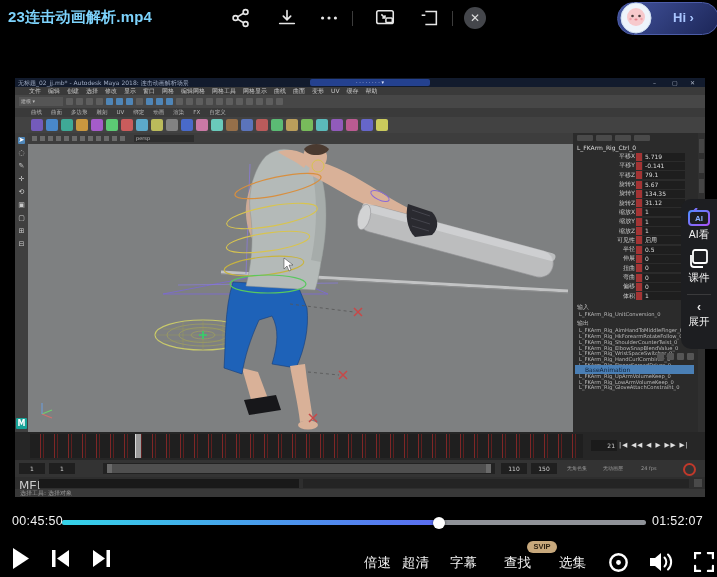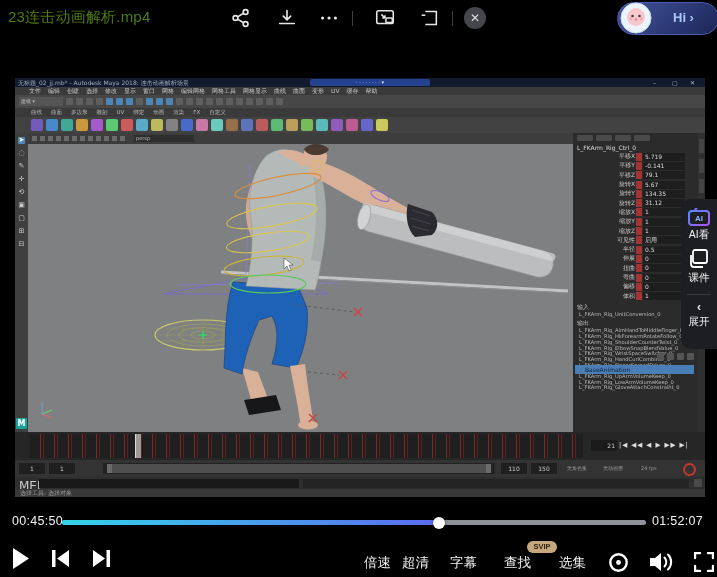--- a/index.html
+++ b/index.html
@@ -1,19 +1,19 @@
 <!DOCTYPE html>
 <html style="--accent1: #35d3e8; --accent2: #5b6cf0; --rest: #8f9298; --export: #171c4d; --svip: #c7a87c; --viewport: #7e8081; --keyframe: #7e2727; --layer: #4a7fb5; --skin: #d9b198; --shirt: #b4bab8; --pants: #1e62b8; --cylinder: #bcbdbe;"><head>
 <meta charset="utf-8">
 <style>
   html,body{margin:0;padding:0;background:#000;width:717px;height:577px;overflow:hidden;
     font-family:"Liberation Sans","DejaVu Sans",sans-serif;-webkit-font-smoothing:antialiased;}
   
   #topbar{position:absolute;left:0;top:0;width:717px;height:36px;background:#000;}
-  .vtitle{position:absolute;left:8px;top:8px;color:#4d7c0f;font-size:15px;font-weight:400;letter-spacing:.2px;}
+  .vtitle{position:absolute;left:8px;top:8px;color:#7dd3fc;font-size:15px;font-weight:700;letter-spacing:.2px;}
   .tico{position:absolute;top:7px;width:22px;height:22px;color:#e6e6e6;cursor:pointer;}
   .tdiv{position:absolute;top:11px;width:1px;height:15px;background:#3c3c3c;}
   .closec{position:absolute;top:7px;width:22px;height:22px;border-radius:50%;background:#44464b;color:#ddd;
     display:flex;align-items:center;justify-content:center;font-size:12px;cursor:pointer;}
   #exportBtn{position:absolute;left:494px;top:4px;height:26px;padding:0 17px;border-radius:15px;
     background:var(--export,#171c4d);border:1px solid #3b4490;color:#e9edff;font-size:13px;
     display:flex;align-items:center;cursor:pointer;}
   #hiBtn{position:absolute;left:617px;top:2px;width:100px;height:31px;border-radius:17px;
     background:linear-gradient(135deg,#43549e,#1c2658);border:1px solid #4c5ca8;cursor:pointer;}
   #hiBtn .mascot{position:absolute;left:2px;top:-1px;width:32px;height:32px;}

